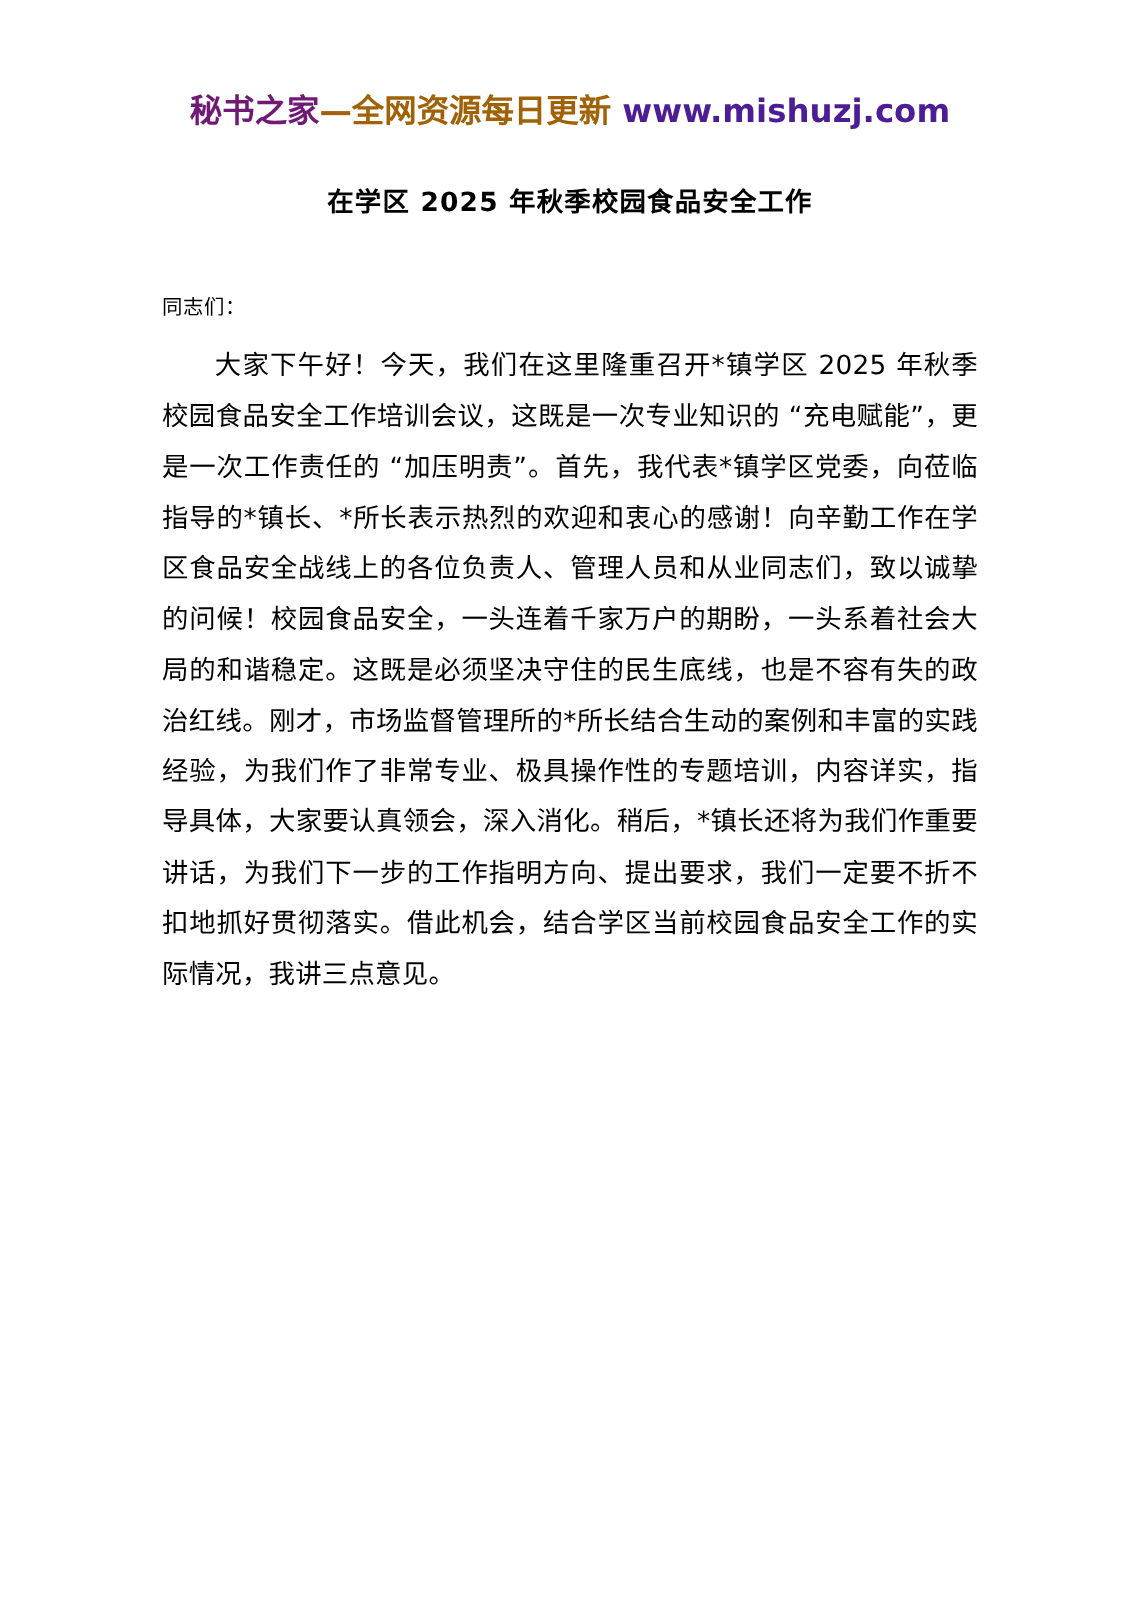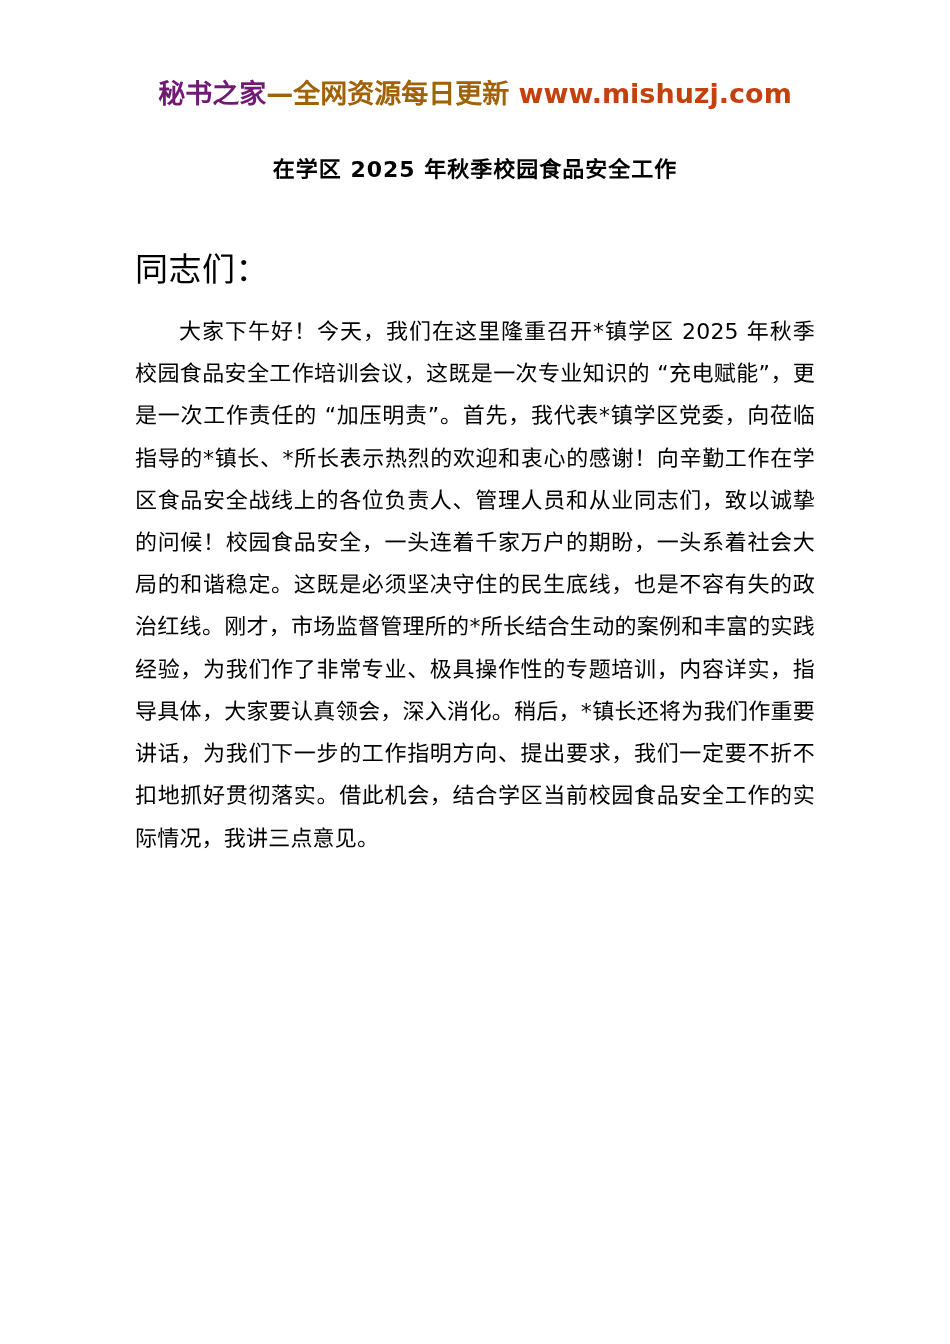--- a/index.html
+++ b/index.html
@@ -30,36 +30,36 @@
     line-height: 1.2;
     white-space: nowrap;
   }
   .wm-brand {
     color: #701a75;
   }
   .wm-mid {
     color: #a16207;
   }
   .wm-url {
-    color: #c2410c;
+    color: #4c1d95;
   }
   .doc-title {
     margin-top: 42px;
     text-align: center;
     font-size: 22px;
     font-weight: bold;
     line-height: 1.62;
     letter-spacing: 1px;
   }
   .doc-title .line {
     display: block;
   }
   .salutation {
     margin-top: 56px;
-    font-size: 33px;
+    font-size: 17px;
     line-height: 1.6;
     letter-spacing: 0.5px;
   }
   .body-para {
     margin-top: 14px;
     font-size: 22px;
     line-height: 1.92;
     text-align: justify;
     text-justify: inter-ideograph;
     text-indent: 2em;

